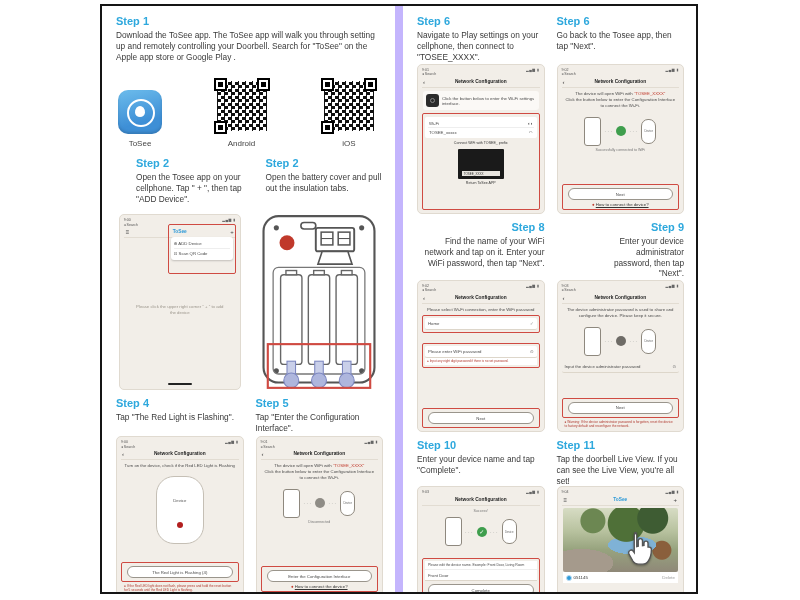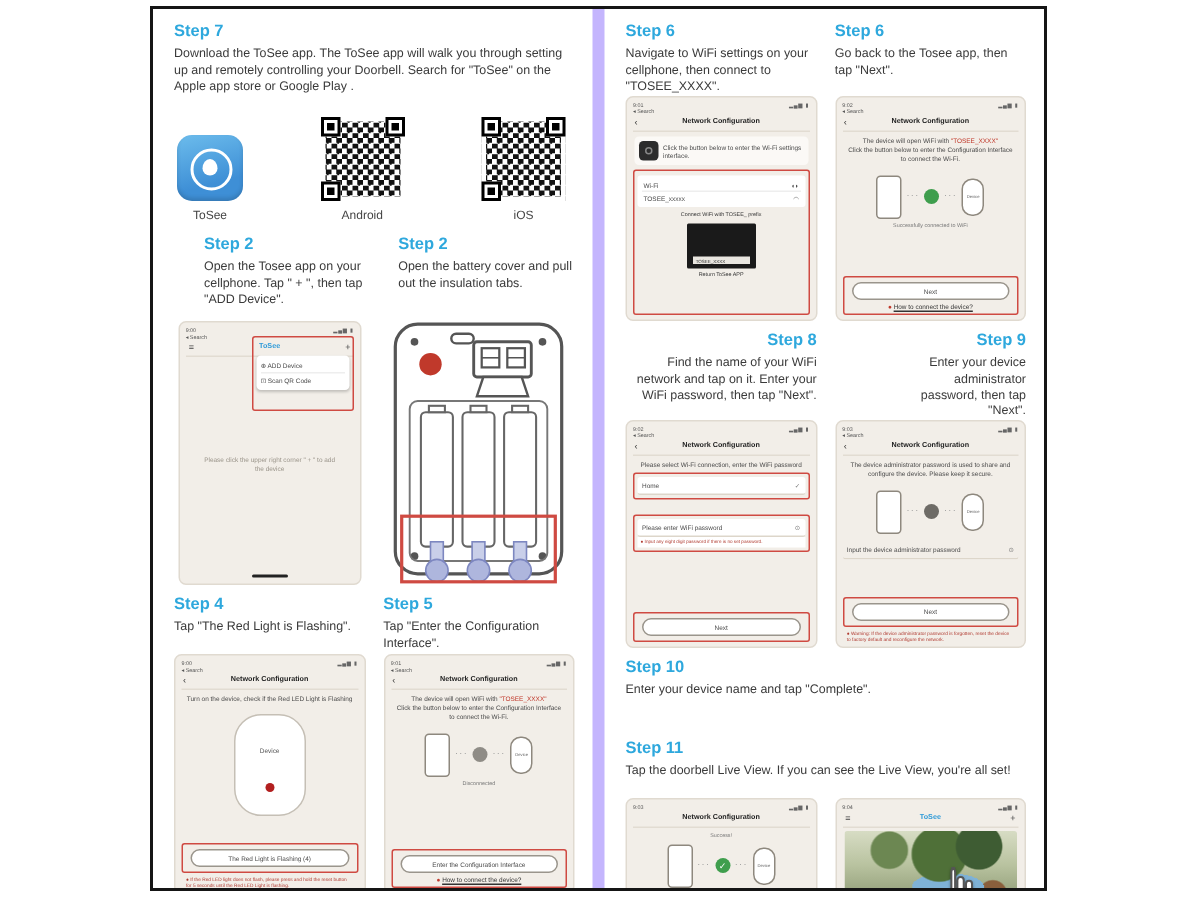--- a/index.html
+++ b/index.html
@@ -84,21 +84,21 @@
   .del{margin-left:auto;color:#999;}
   .hand{position:absolute;left:52%;top:42px;width:30px;height:40px;z-index:3;filter:drop-shadow(0 1px 1px rgba(0,0,0,.35));}
 </style>
 </head>
 <body>
 
 <div class="sheet">
 
   <div class="col">
 
-    <div class="step-head">Step 7</div>
+    <div class="step-head">Step 1</div>
     <div class="step-body">Download the ToSee app. The ToSee app will walk you through setting up and remotely controlling your Doorbell. Search for "ToSee" on the Apple app store or Google Play .</div>
 
     <div class="appsrow">
       <div class="appcol">
         <div class="tosee-icon">
             <div class="ring"></div>
             <div class="bell"></div>
           </div>
         <div class="applabel">ToSee</div>
       </div>
@@ -256,21 +256,21 @@
         </div>
       </div>
     </div>
   </div>
 
   <div class="col right">
 
     <div class="duo">
       <div class="half">
         <div class="step-head">Step 6</div>
-        <div class="step-body" style="min-height:34px;">Navigate to WiFi settings on your cellphone, then connect to "TOSEE_XXXX".</div>
+        <div class="step-body" style="min-height:34px;">Navigate to Play settings on your cellphone, then connect to "TOSEE_XXXX".</div>
       </div>
       <div class="half">
         <div class="step-head">Step 6</div>
         <div class="step-body" style="min-height:34px;">Go back to the Tosee app, then tap "Next".</div>
       </div>
     </div>
 
     <div class="duo">
 
       <div class="half">
@@ -399,21 +399,21 @@
             </div>
           <div style="flex:1"></div>
           <div class="redbox">
             <div class="pill">Next</div>
           </div>
           <div class="tiny-note">● <span>Warning: If the device administrator password is forgotten, reset the device to factory default and reconfigure the network.</span></div>
         </div>
       </div>
     </div>
 
-    <div class="duo" style="margin-top:4px;flex-direction:column;">
+    <div class="duo" style="margin-top:4px;">
       <div class="half">
         <div class="step-head">Step 10</div>
         <div class="step-body" style="min-height:24px;">Enter your device name and tap "Complete".</div>
       </div>
       <div class="half">
         <div class="step-head">Step 11</div>
         <div class="step-body" style="min-height:24px;">Tap the doorbell Live View. If you can see the Live View, you're all set!</div>
       </div>
     </div>
 

